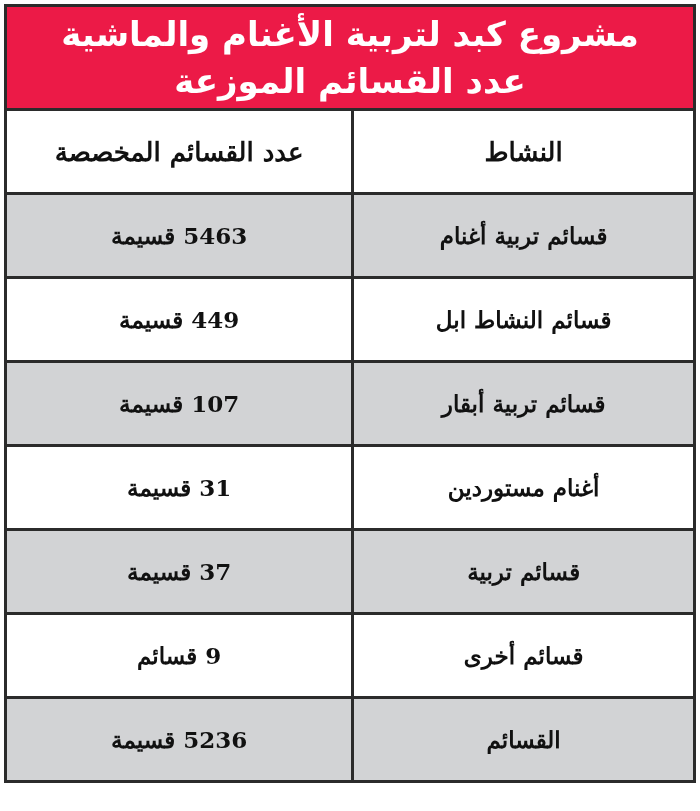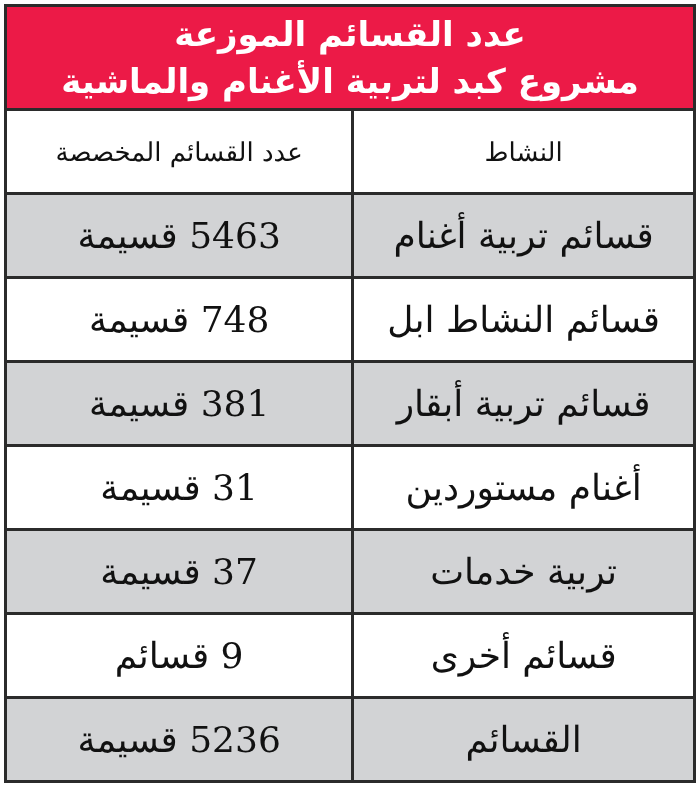--- a/index.html
+++ b/index.html
@@ -46,76 +46,76 @@
     table-layout:fixed;
     font-family:"DejaVu Serif", serif;
   }
   table.vouchers th,
   table.vouchers td{
     border:3px solid var(--border);
     height:84px;
     padding:0 10px;
     text-align:center;
     vertical-align:middle;
-    font-weight:normal;
+    font-weight:bold;
     color:var(--text);
     overflow:hidden;
   }
   table.vouchers th{
     background:var(--row-plain);
     font-size:26px;
     font-family:"DejaVu Serif", serif;
   }
   table.vouchers td{
-    font-size:36px;
+    font-size:23px;
   }
   tbody tr:nth-child(odd) td{ background:var(--row-alt); }
   tbody tr:nth-child(even) td{ background:var(--row-plain); }
   td.count{ unicode-bidi:plaintext; direction:rtl; }
 </style>
 </head>
 <body>
 
 <div class="page">
 
   <div class="title-box">
+    <div>مشروع كبد لتربية الأغنام والماشية</div>
     <div>عدد القسائم الموزعة</div>
-    <div>مشروع كبد لتربية الأغنام والماشية</div>
   </div>
 
   <table class="vouchers">
     <colgroup>
       <col style="width:49.6%">
       <col style="width:50.4%">
     </colgroup>
     <thead>
       <tr>
         <th>النشاط</th>
         <th>عدد القسائم المخصصة</th>
       </tr>
     </thead>
     <tbody>
       <tr>
         <td class="activity">قسائم تربية أغنام</td>
         <td class="count">5463 قسيمة</td>
       </tr>
       <tr>
         <td class="activity">قسائم النشاط ابل</td>
-        <td class="count">748 قسيمة</td>
+        <td class="count">449 قسيمة</td>
       </tr>
       <tr>
         <td class="activity">قسائم تربية أبقار</td>
-        <td class="count">381 قسيمة</td>
+        <td class="count">107 قسيمة</td>
       </tr>
       <tr>
         <td class="activity">أغنام مستوردين</td>
         <td class="count">31 قسيمة</td>
       </tr>
       <tr>
-        <td class="activity">تربية خدمات</td>
+        <td class="activity">قسائم تربية</td>
         <td class="count">37 قسيمة</td>
       </tr>
       <tr>
         <td class="activity">قسائم أخرى</td>
         <td class="count">9 قسائم</td>
       </tr>
       <tr>
         <td class="activity">القسائم</td>
         <td class="count">5236 قسيمة</td>
       </tr>

